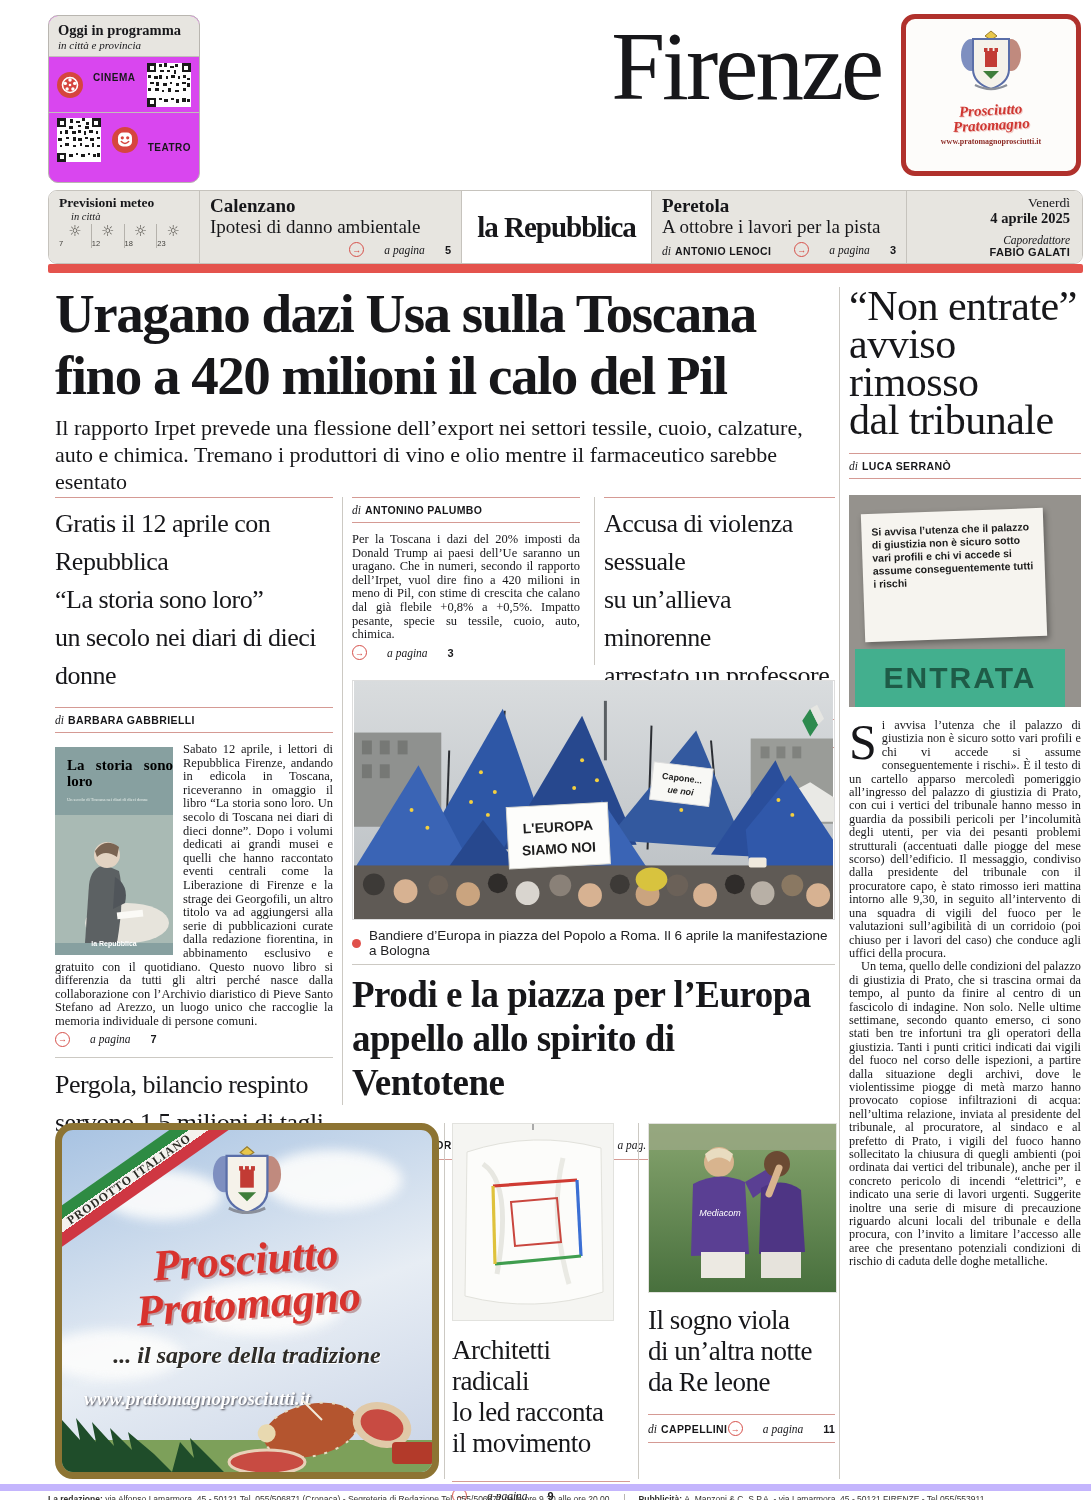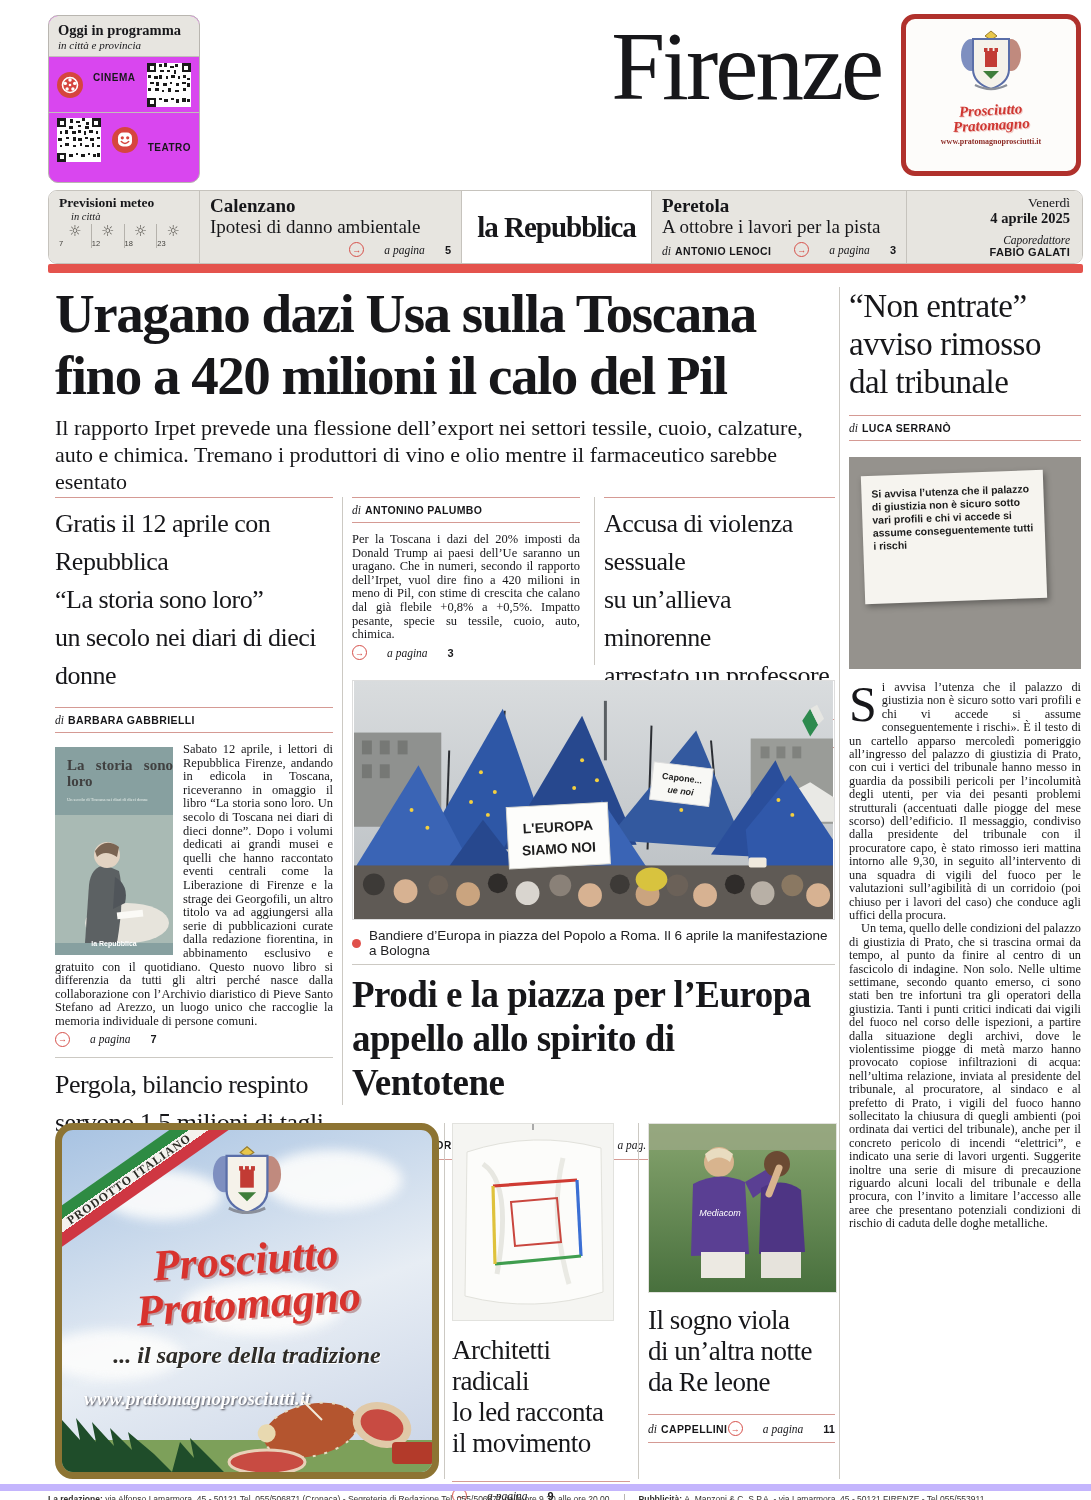--- a/index.html
+++ b/index.html
@@ -70,26 +70,26 @@
   .arrow-ic{width:13px;height:13px;border:1px solid #d6504a;border-radius:50%;color:#d6504a;
             display:inline-flex;align-items:center;justify-content:center;font-size:9px;flex:0 0 auto;}
   .arrow-ic::before{content:"\2192";}
   .body{font-size:12.5px;line-height:13.6px;}
 
   
   .h3l{font-size:26px;line-height:38px;font-weight:400;letter-spacing:-0.5px;}
   .vline{width:1px;background:#ccc9c3;}
 
   .bookcover{float:left;width:118px;height:208px;background:#87a0a0;margin:4px 10px 4px 0;position:relative;overflow:hidden;}
-  .bookcover .bt{color:#404040;font-weight:700;font-size:15px;line-height:16px;padding:10px 0 0 12px;}
+  .bookcover .bt{color:#000000;font-weight:700;font-size:15px;line-height:16px;padding:10px 0 0 12px;}
   .bookcover .bs{color:#e7eeea;font-size:4.5px;padding:4px 0 0 12px;}
   .bookcover .bb{position:absolute;bottom:4px;left:0;right:0;text-align:center;color:#fff;font-size:7px;font-weight:700;}
 
   
-  .h-trib{font-size:33px;line-height:38px;letter-spacing:-0.5px;}
+  .h-trib{font-size:42px;line-height:38px;letter-spacing:-0.5px;}
   .tribphoto{background:#95928d;position:relative;overflow:hidden;}
   .paper{position:absolute;left:14px;top:16px;width:182px;height:128px;background:#f6f4ef;transform:rotate(-2deg);
          box-shadow:2px 3px 6px rgba(0,0,0,.35);padding:12px 10px;box-sizing:border-box;}
   .paper .ptxt{font-family:"Liberation Sans",sans-serif;font-weight:700;font-size:10.5px;line-height:13px;color:#1c1c1c;}
   .entrata{position:absolute;left:6px;bottom:0;width:210px;height:58px;background:#43af8e;display:flex;align-items:center;justify-content:center;}
   .entrata span{font-family:"Liberation Sans",sans-serif;font-weight:700;font-size:30px;letter-spacing:2px;color:#1e5b47;}
   .artcol{font-size:12.3px;line-height:13.4px;}
   .artcol p{margin:0;}
   .artcol p.first::first-letter{float:left;font-size:50px;line-height:40px;padding:3px 5px 0 0;}
   .artcol p.second{text-indent:12px;}
@@ -348,20 +348,23 @@
     <div class="rrule" style="margin-top:14px;"></div>
     <div class="byline" style="margin:6px 0;">
       <span class="di">di</span>
       <span class="nm">LUCA SERRANÒ</span>
     </div>
     <div class="rrule"></div>
     <div class="tribphoto" style="margin-top:16px;width:232px;height:212px;">
       <div class="paper">
         <div class="ptxt">Si avvisa l’utenza che il palazzo di giustizia non è sicuro sotto vari profili e chi vi accede si assume conseguentemente tutti i rischi</div>
       </div>
+      <div class="entrata">
+        <span>ENTRATA</span>
+      </div>
     </div>
     <div class="artcol just" style="margin-top:12px;height:760px;overflow:hidden;">
       <p class="first">Si avvisa l’utenza che il palazzo di giustizia non è sicuro sotto vari profili e chi vi accede si assume conseguentemente i rischi». È il testo di un cartello apparso mercoledì pomeriggio all’ingresso del palazzo di giustizia di Prato, con cui i vertici del tribunale hanno messo in guardia da possibili pericoli per l’incolumità degli utenti, per via dei pesanti problemi strutturali (accentuati dalle piogge del mese scorso) dell’edificio. Il messaggio, condiviso dalla presidente del tribunale con il procuratore capo, è stato rimosso ieri mattina intorno alle 9,30, in seguito all’intervento di una squadra di vigili del fuoco per le valutazioni sull’agibilità di un corridoio (poi chiuso per i lavori del caso) che conduce agli uffici della procura.</p>
       <p class="second">Un tema, quello delle condizioni del palazzo di giustizia di Prato, che si trascina ormai da tempo, al punto da finire al centro di un fascicolo di indagine. Non solo. Nelle ultime settimane, secondo quanto emerso, ci sono stati ben tre infortuni tra gli operatori della giustizia. Tanti i punti critici indicati dai vigili del fuoco nel corso delle ispezioni, a partire dalla situazione degli archivi, dove le violentissime piogge di metà marzo hanno provocato copiose infiltrazioni di acqua: nell’ultima relazione, inviata al presidente del tribunale, al procuratore, al sindaco e al prefetto di Prato, i vigili del fuoco hanno sollecitato la chiusura di quegli ambienti (poi ordinata dai vertici del tribunale), anche per il concreto pericolo di incendi “elettrici”, e indicato una serie di lavori urgenti. Suggerite inoltre una serie di misure di precauzione riguardo alcuni locali del tribunale e della procura, con l’invito a limitare l’accesso alle aree che presentano potenziali condizioni di rischio di caduta delle doghe metalliche.</p>
     </div>
   </div>
 
   <div class="abs" style="left:55px;top:497px;width:278px;">
     <div class="rrule"></div>
     <div class="h3l" style="margin-top:7px;">

